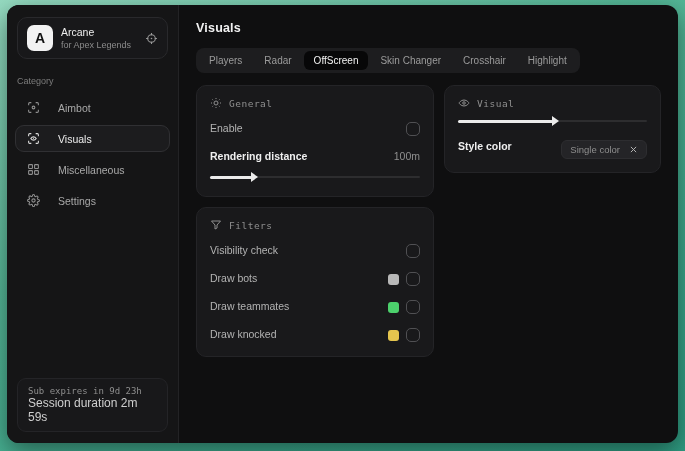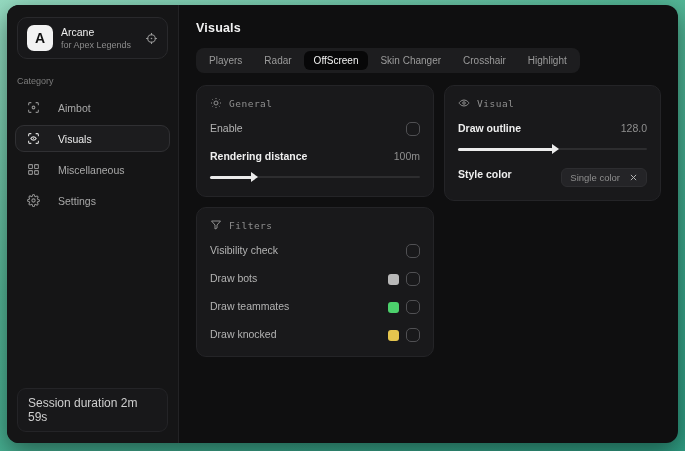--- a/index.html
+++ b/index.html
@@ -159,20 +159,21 @@
             <path d="M19.4 15a1.7 1.7 0 0 0 .34 1.87l.06.06a2 2 0 1 1-2.83 2.83l-.06-.06a1.7 1.7 0 0 0-1.87-.34 1.7 1.7 0 0 0-1 1.56V21a2 2 0 1 1-4 0v-.09a1.7 1.7 0 0 0-1-1.56 1.7 1.7 0 0 0-1.87.34l-.06.06a2 2 0 1 1-2.83-2.83l.06-.06a1.7 1.7 0 0 0 .34-1.87 1.7 1.7 0 0 0-1.56-1H3a2 2 0 1 1 0-4h.09a1.7 1.7 0 0 0 1.56-1 1.7 1.7 0 0 0-.34-1.87l-.06-.06a2 2 0 1 1 2.83-2.83l.06.06a1.7 1.7 0 0 0 1.87.34H9a1.7 1.7 0 0 0 1-1.56V3a2 2 0 1 1 4 0v.09a1.7 1.7 0 0 0 1 1.56 1.7 1.7 0 0 0 1.87-.34l.06-.06a2 2 0 1 1 2.83 2.83l-.06.06a1.7 1.7 0 0 0-.34 1.87V9a1.7 1.7 0 0 0 1.56 1H21a2 2 0 1 1 0 4h-.09a1.7 1.7 0 0 0-1.56 1z"></path>
           </svg>
         </span>
         <span>Settings</span>
       </div>
     </div>
 
     <div class="side-spacer"></div>
 
     <div class="sub-card">
+      <div class="sub-line1">Sub expires in 9d 23h</div>
       <div class="sub-line2">Session duration 2m 59s</div>
     </div>
   </div>
 
   <div class="main">
     <div class="page-title">Visuals</div>
 
     <div class="tabbar">
       <div class="tab">Players</div>
       <div class="tab">Radar</div>
@@ -253,24 +254,20 @@
 
         <div class="panel">
           <div class="panel-head">
             <span class="pico">
               <svg width="12" height="12" viewBox="0 0 24 24" fill="none" stroke="currentColor" stroke-width="2">
                 <path d="M2 12s3.5-6 10-6 10 6 10 6-3.5 6-10 6-10-6-10-6z"></path>
                   <circle cx="12" cy="12" r="2.5"></circle>
               </svg>
             </span>
             <span>Visual</span>
-          </div>
-          <div class="row">
-            <span class="lab strong">Draw outline</span>
-            <span class="val">128.0</span>
           </div>
           <div class="slider">
             <span class="track"></span>
             <span class="fill" style="width: 50%;"></span>
             <span class="thumb" style="left: calc(50% - 1px);"></span>
           </div>
           <div class="row">
             <span class="lab strong">Style color</span>
             <span class="chip">
               <span class="chip-text">Single color</span>

